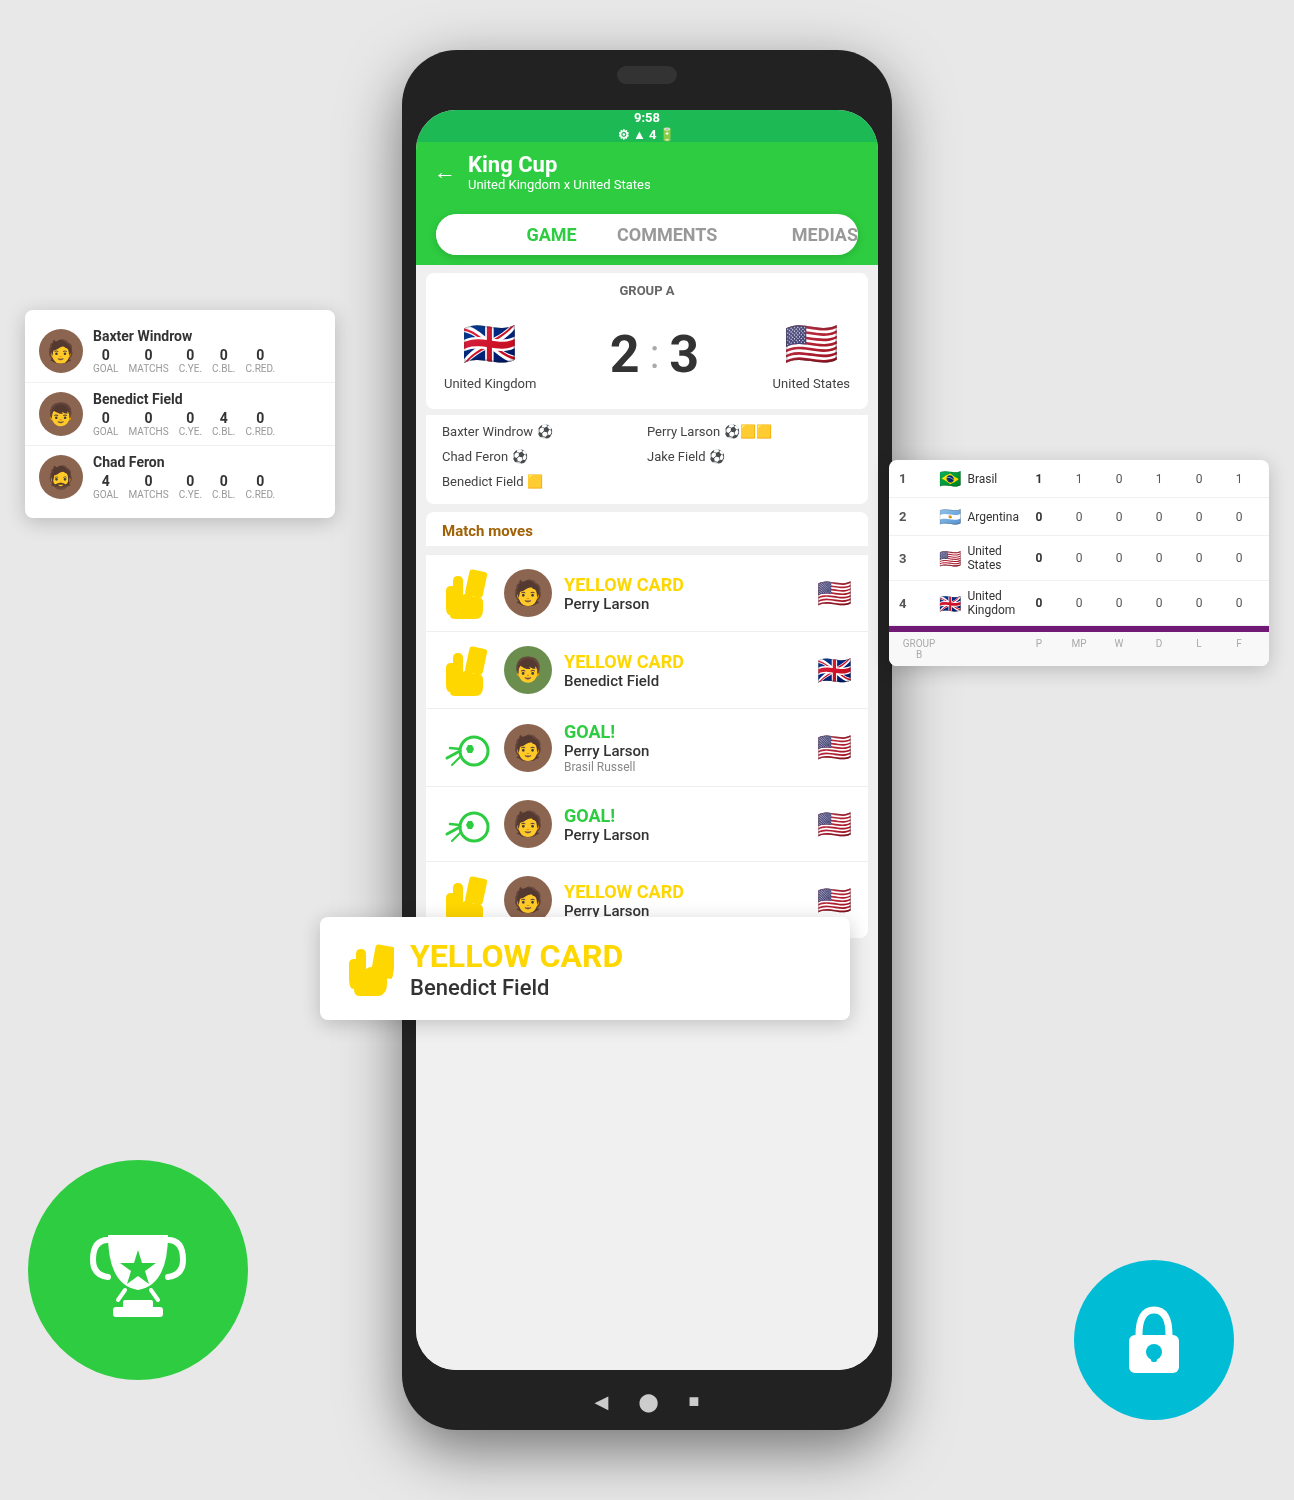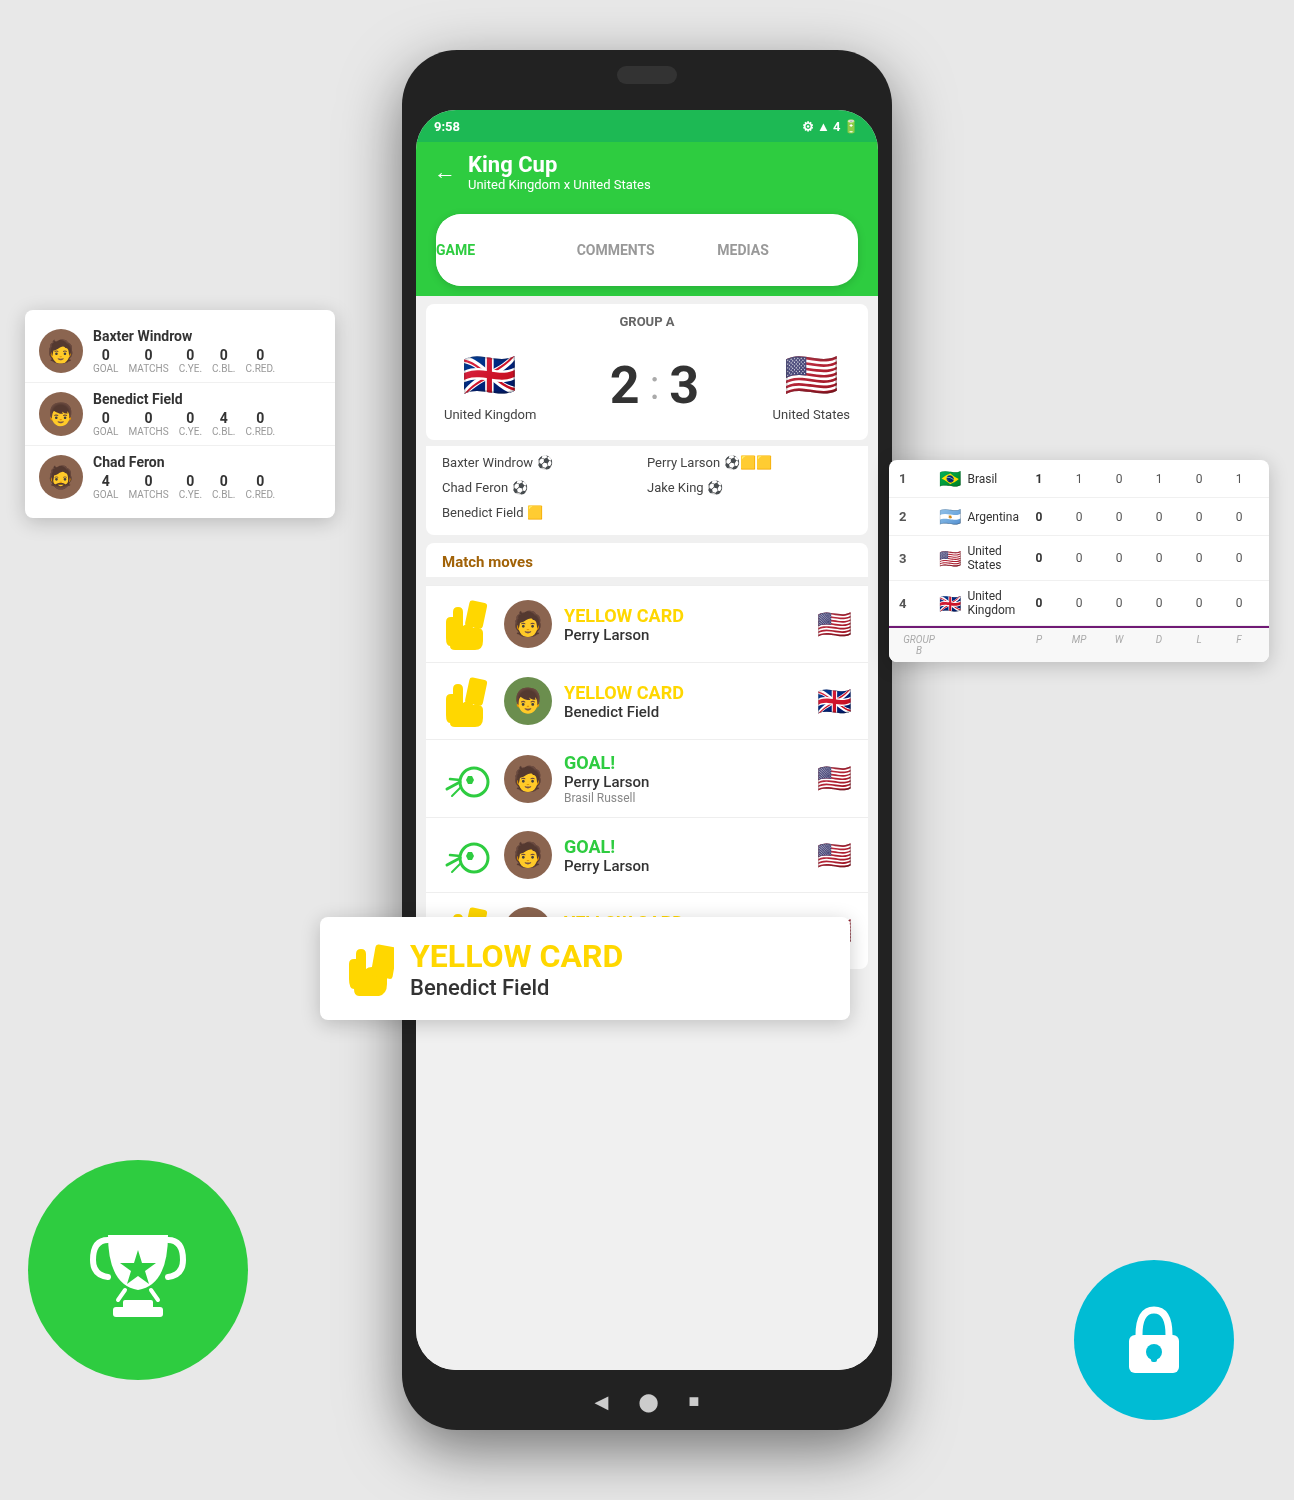--- a/index.html
+++ b/index.html
@@ -95,20 +95,21 @@
     .status-bar {
       background: #1db954;
       height: 32px;
       display: flex;
       align-items: center;
       justify-content: space-between;
       padding: 0 18px;
       color: white;
       font-size: 13px;
       font-weight: bold;
+      flex-direction: column;
     }
 
     
     .app-header {
       background: #2ecc40;
       padding: 10px 18px 14px;
       display: flex;
       align-items: center;
       gap: 12px;
     }
@@ -125,23 +126,23 @@
     .tab-bar {
       background: white;
       margin: 0 10px;
       border-radius: 25px;
       display: flex;
       overflow: hidden;
       box-shadow: 0 2px 8px rgba(0,0,0,0.15);
     }
     .tab-item {
       flex: 1;
-      text-align: left;
-      padding: 28px 0;
-      font-size: 14px;
+      text-align: right;
+      padding: 10px 0;
+      font-size: 18px;
       font-weight: bold;
       cursor: pointer;
       color: #999;
     }
     .tab-item.active {
       background: white;
       color: #2ecc40;
       border-radius: 25px;
     }
 
@@ -324,22 +325,21 @@
     .st-rank { font-size: 13px; color: #555; font-weight: bold; }
     .st-team { display: flex; align-items: center; gap: 6px; font-size: 12px; color: #333; }
     .st-flag { font-size: 18px; }
     .st-val { font-size: 12px; color: #555; text-align: center; }
     .st-val-bold { font-size: 12px; color: #333; font-weight: bold; text-align: center; }
     .standings-footer {
       display: grid;
       grid-template-columns: 40px 1fr 40px 40px 40px 40px 40px 40px;
       padding: 6px 10px;
       background: #f8f8f8;
-      border-top: 2px solid #701a75;
-      font-style: italic;
+      border-top: 6px solid #701a75;
     }
     .standings-footer-label {
       font-size: 10px;
       color: #aaa;
       text-align: center;
     }
 
     
     .yc-overlay {
       position: absolute;
@@ -598,21 +598,21 @@
         </div>
         <div class="player-entry">
           <span>Perry Larson</span> 
             <span>⚽🟨🟨</span>
         </div>
         <div class="player-entry">
           <span>Chad Feron</span> 
             <span>⚽</span>
         </div>
         <div class="player-entry">
-          <span>Jake King</span> 
+          <span>Jake Field</span> 
             <span>⚽</span>
         </div>
         <div class="player-entry">
           <span>Benedict Field</span> 
             <span>🟨</span>
         </div>
       </div>
 
       <div class="moves-header" style="margin-top:8px;">Match moves</div>
 

